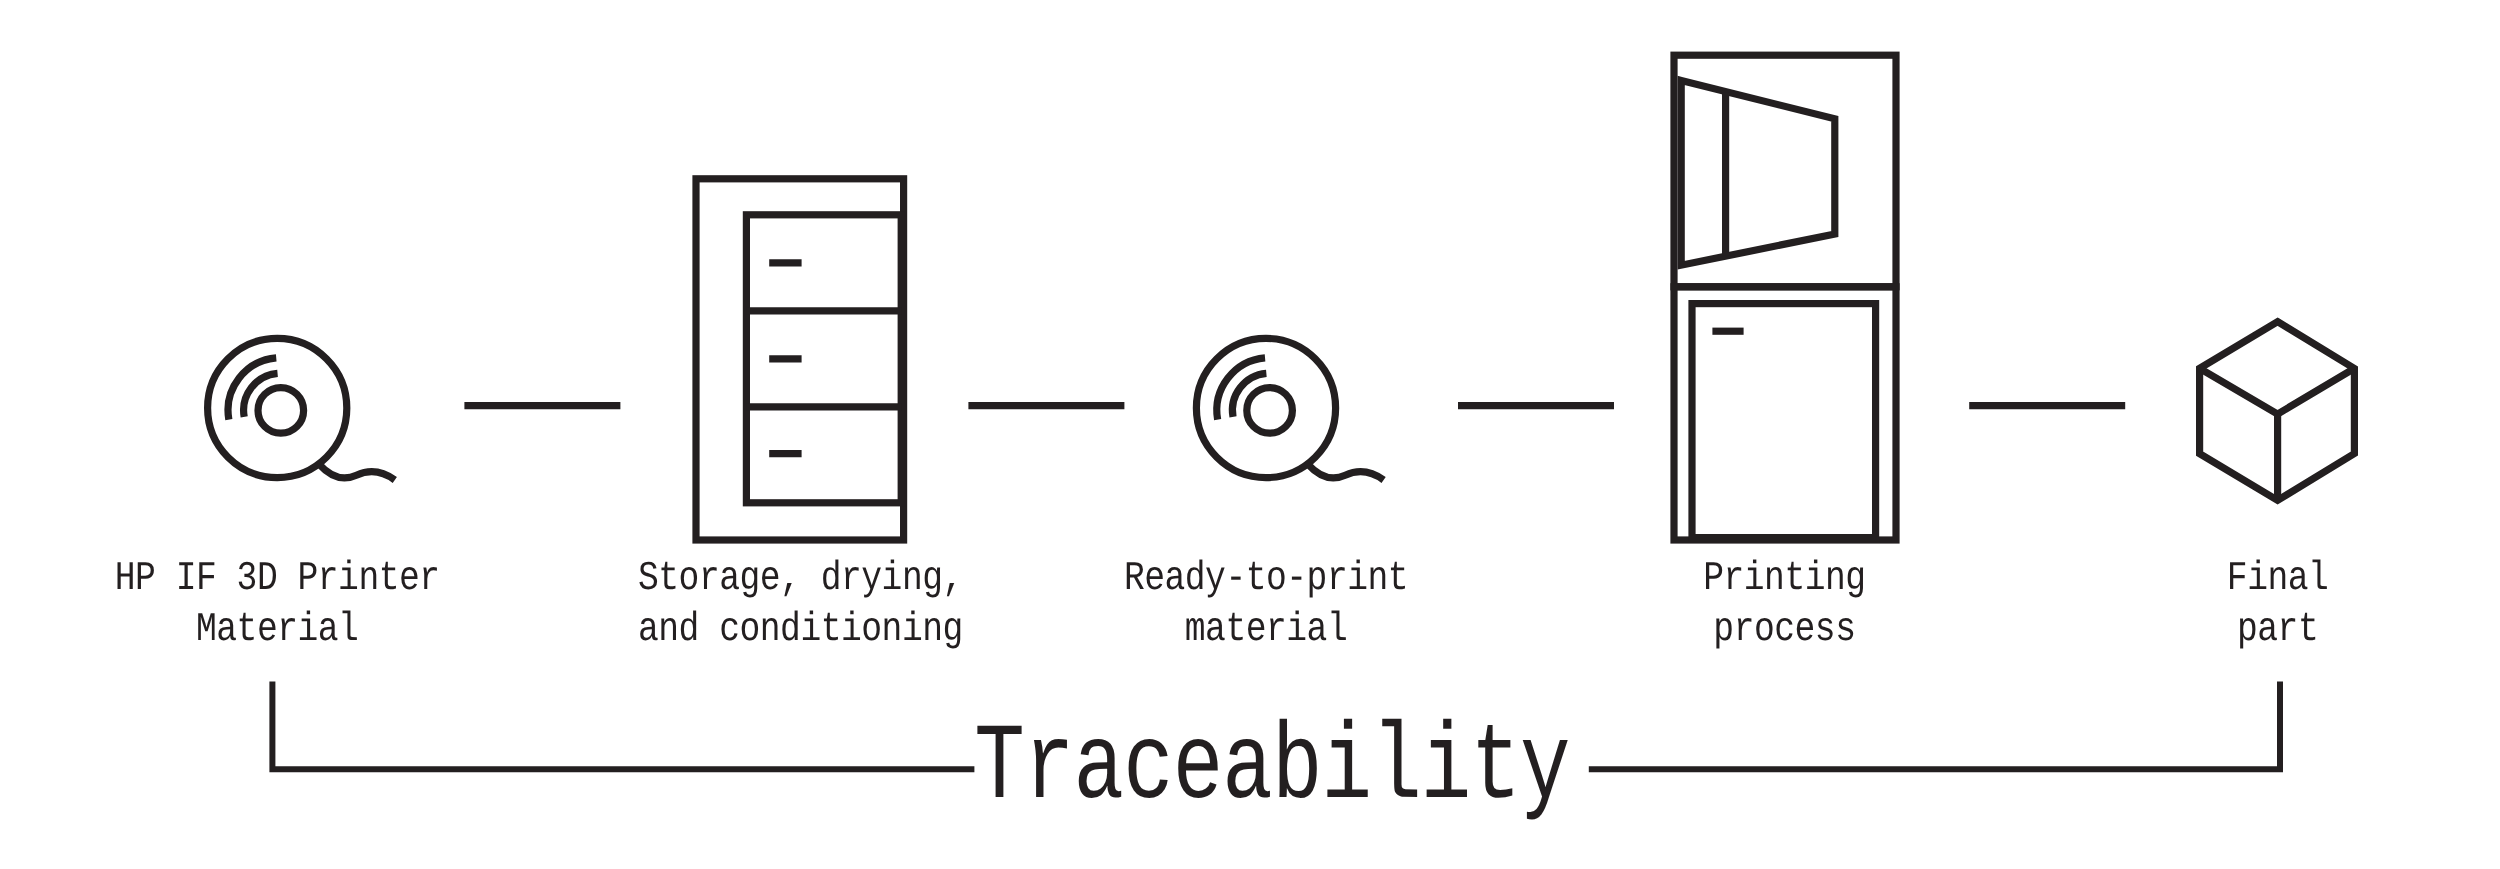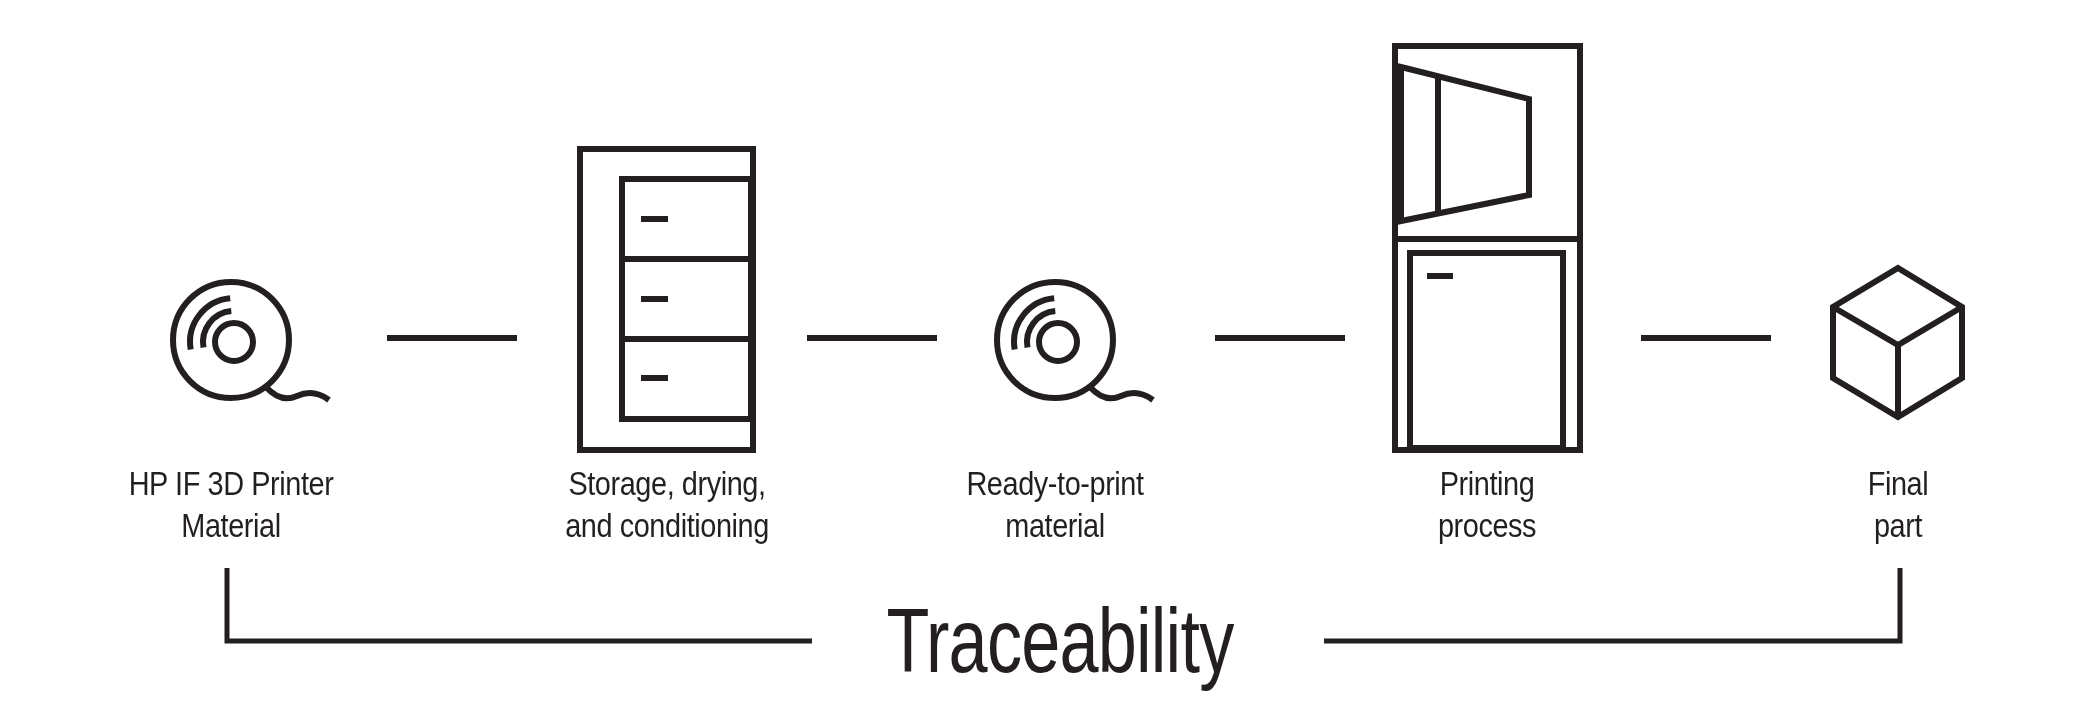--- a/index.html
+++ b/index.html
@@ -4,21 +4,21 @@
 <style>
   :root{
     --stroke:#231f20;
     --bg:#ffffff;
   }
   html,body{margin:0;padding:0;background:var(--bg);}
   .canvas{
     position:relative;
     width:2083px;height:696px;
     background:var(--bg);
-    font-family:Liberation Sans, sans-serif;
+    font-family:Liberation Mono, monospace;
     color:var(--stroke);
     overflow:hidden;
   }
   svg.overlay{
     position:absolute;left:0;top:0;width:2083px;height:724px;
     color:var(--stroke);
   }
   svg .ln{fill:none;stroke:currentColor;stroke-width:6;}
   svg .thin{stroke-width:5;}
   .step-label{

